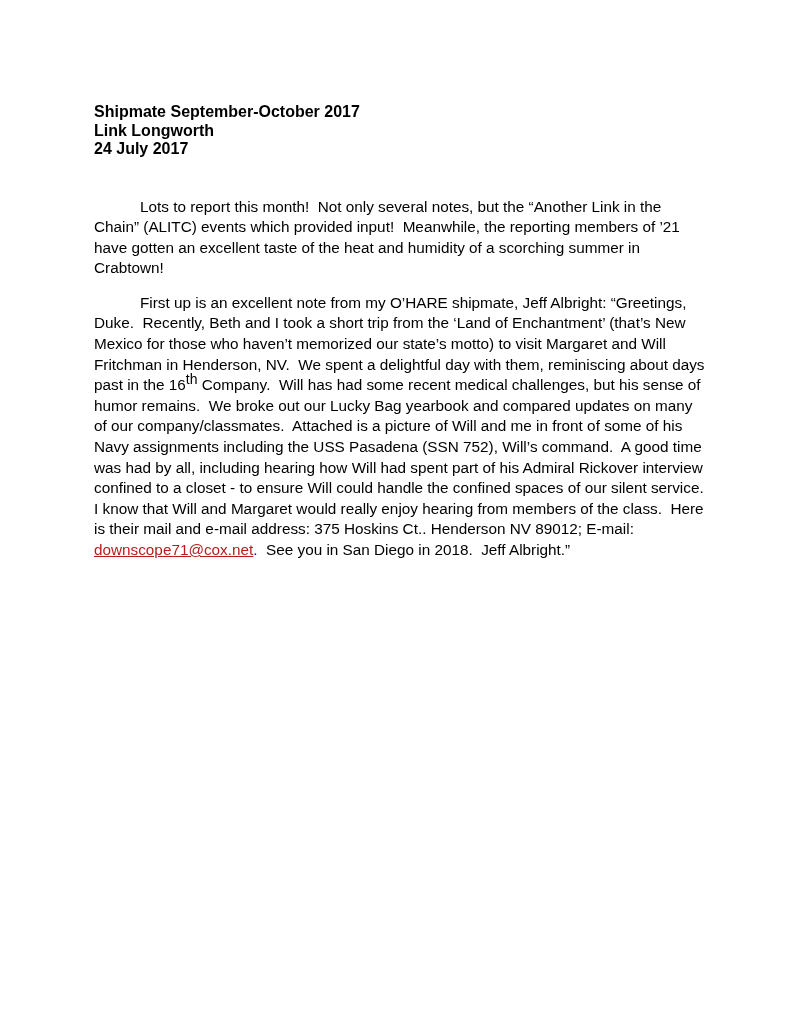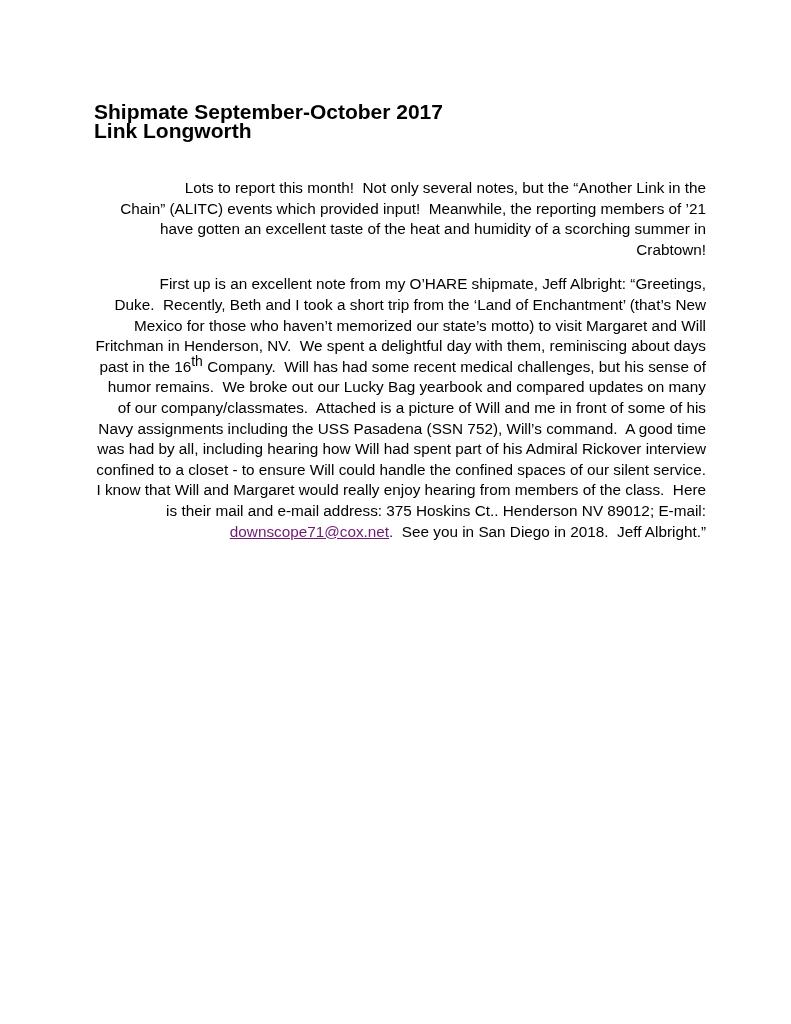--- a/index.html
+++ b/index.html
@@ -15,56 +15,57 @@
     color: #000000;
   }
   .page {
     box-sizing: border-box;
     width: 791px;
     height: 1024px;
     padding: 103px 85px 0 94px;
     background: #ffffff;
   }
   .doc-header {
-    font-size: 21px;
+    font-size: 16px;
     font-weight: bold;
     line-height: 18.5px;
     margin: 0 0 38px 0;
   }
   .doc-header .hline {
     white-space: pre;
   }
   .para {
     font-size: 15.3px;
     line-height: 20.6px;
     margin: 0 0 14px 0;
     text-indent: 46px;
     white-space: pre-wrap;
-    text-align: right;
+    text-align: left;
   }
   .run-bold { font-weight: normal; }
   .run-super {
     vertical-align: super;
     font-size: 14px;
     line-height: 0;
   }
   a.run-link {
-    color: #701a75;
+    color: #b91c1c;
     text-decoration: underline;
     cursor: pointer;
   }
   .run-linkcolor { color: #0000EE; }
 </style>
 </head>
 <body>
 
 <div class="page">
 
   <div class="doc-header">
     <div class="hline">Shipmate September-October 2017</div>
     <div class="hline">Link Longworth</div>
+    <div class="hline">24 July 2017</div>
   </div>
 
   <p class="para"><span>Lots to report this month!  Not only several notes, but the “Another Link in the Chain” (ALITC) events which provided input!  Meanwhile, the reporting members of ’21 have gotten an excellent taste of the heat and humidity of a scorching summer in Crabtown!</span></p>
 
   <p class="para"><span>First up is an excellent note from my O’HARE shipmate, </span><span class="run-bold">Jeff Albright</span><span>: “Greetings, Duke.  Recently, Beth and I took a short trip from the ‘Land of Enchantment’ (that’s New Mexico for those who haven’t memorized our state’s motto) to visit Margaret and </span><span class="run-bold">Will Fritchman</span><span> in Henderson, NV.  We spent a delightful day with them, reminiscing about days past in the 16</span><span class="run-super">th</span><span> Company.  Will has had some recent medical challenges, but his sense of humor remains.  We broke out our Lucky Bag yearbook and compared updates on many of our company/classmates.  Attached is a picture of Will and me in front of some of his Navy assignments including the USS Pasadena (SSN 752), Will’s command.  A good time was had by all, including hearing how Will had spent part of his Admiral Rickover interview confined to a closet - to ensure Will could handle the confined spaces of our silent service.  I know that Will and Margaret would really enjoy hearing from members of the class.  Here is their mail and e-mail address: 375 Hoskins Ct.. Henderson NV 89012; E-mail: </span><a class="run-link">downscope71@cox.net</a><span class="run-linkcolor">.</span><span>  See you in San Diego in 2018.  Jeff Albright.”</span></p>
 
 </div>
 
 </body></html>

